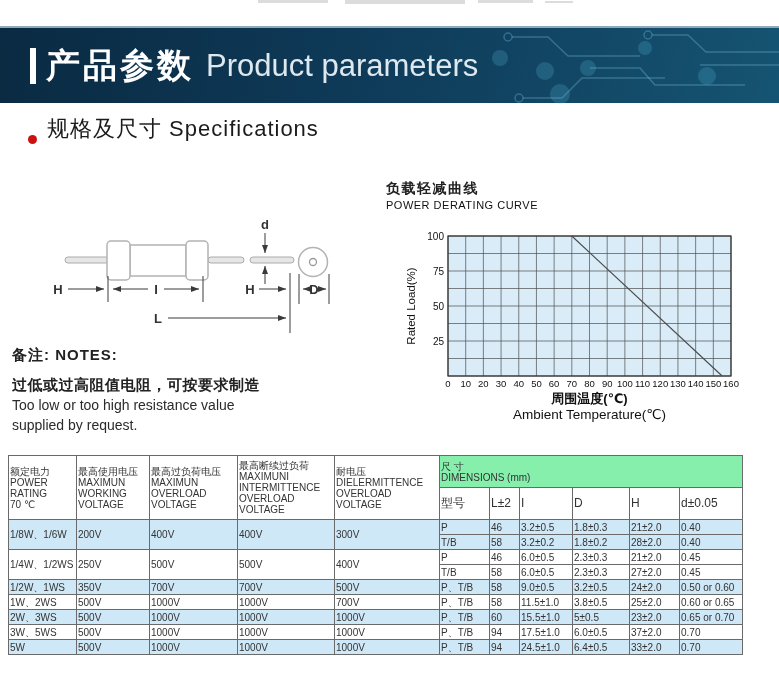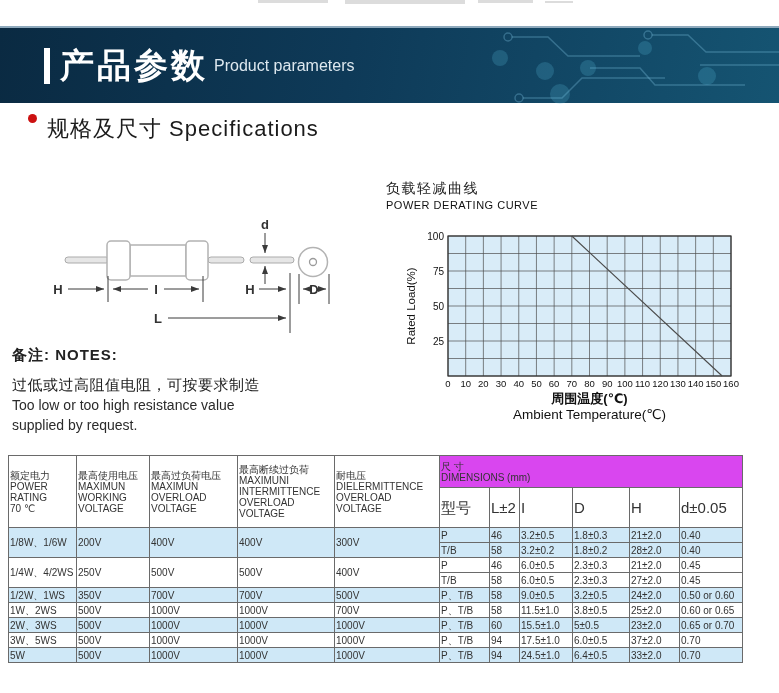--- a/index.html
+++ b/index.html
@@ -4,49 +4,49 @@
 <style>
   *{margin:0;padding:0;box-sizing:border-box}
   html,body{background:#ffffff}
   body{font-family:"Liberation Sans","DejaVu Sans",sans-serif}
   .page{position:relative;width:779px;height:693px;background:#fff;overflow:hidden}
 
   .top-mark{position:absolute;background:#dcdcdc}
 
   .banner{position:absolute;left:0;top:26px;width:779px;height:77px;
     background:linear-gradient(100deg,#0a2a42 0%,#0e3a58 45%,#155472 100%);
-    border-top:2px solid #8ea9bc;display:flex;align-items:center;padding-left:44px}
+    border-top:2px solid #8ea9bc;display:flex;align-items:center;padding-left:30px}
   .banner .circuit{position:absolute;left:0;top:0}
   .accent-bar{width:6px;height:36px;background:#ffffff;margin-right:10px;position:relative;z-index:2}
   .banner .zh{font-size:34px;font-weight:bold;color:#ffffff;letter-spacing:3px;position:relative;z-index:2}
-  .banner .en{font-size:16px;color:#dde8ef;margin-left:6px;position:relative;z-index:2}
-
-  .section-title{position:absolute;left:28px;top:114px;display:flex;align-items:flex-start;
+  .banner .en{font-size:31px;color:#dde8ef;margin-left:12px;position:relative;z-index:2}
+
+  .section-title{position:absolute;left:28px;top:114px;display:flex;align-items:flex-end;
     font-size:22px;color:#1b1b1b;letter-spacing:1px}
   .bullet{width:9px;height:9px;border-radius:50%;background:#cc1111;margin-right:10px;flex:0 0 auto}
 
   #diagram{position:absolute;left:28px;top:216px}
   #diagram text{font-size:13px;font-weight:bold;fill:#333;font-family:"Liberation Sans","DejaVu Sans",sans-serif}
 
-  .chart-title-zh{position:absolute;left:386px;top:180px;font-size:14px;font-weight:normal;color:#222;letter-spacing:1.5px}
+  .chart-title-zh{position:absolute;left:386px;top:180px;font-size:14px;font-weight:bold;color:#222;letter-spacing:1.5px}
   .chart-title-en{position:absolute;left:386px;top:199px;font-size:11px;color:#111;letter-spacing:.5px}
   #chart{position:absolute;left:385px;top:224px}
   #chart text{font-family:"Liberation Sans","DejaVu Sans",sans-serif}
 
   .notes{position:absolute;left:12px;top:346px;color:#222}
   .notes .heading{font-size:15px;font-weight:bold;letter-spacing:1px}
-  .notes .zh{font-size:15px;font-weight:normal;margin-top:11px;letter-spacing:.5px}
+  .notes .zh{font-size:15px;font-weight:bold;margin-top:11px;letter-spacing:.5px}
   .notes .en{font-size:14px;line-height:20px;color:#2a2a2a}
 
   table.spec{position:absolute;left:8px;top:455px;width:734px;border-collapse:collapse;
     table-layout:fixed;font-size:10px;color:#333;text-align:left;background:#fff}
   table.spec th,table.spec td{border:1px solid #6a6a6a;padding:1px;font-weight:normal;line-height:11px;overflow:hidden}
   table.spec thead tr.r1 th{height:32px}
-  table.spec thead tr.r2 th{height:40px;font-size:15px}
-  table.spec th.dims-top{background:#d946ef}
+  table.spec thead tr.r2 th{height:32px;font-size:12px}
+  table.spec th.dims-top{background:#86efac}
   table.spec tbody td{height:15px}
   table.spec tr.shaded td{background:#cfe8f7}
 </style>
 </head>
 <body>
 
 <div class="page">
 
   <div class="top-mark" style="left:258px;top:0;width:70px;height:3px"></div>
   <div class="top-mark" style="left:345px;top:0;width:120px;height:4px"></div>
@@ -273,21 +273,21 @@
         </tr>
         <tr class="shaded">
           <td>T/B</td>
           <td>58</td>
           <td>3.2±0.2</td>
           <td>1.8±0.2</td>
           <td>28±2.0</td>
           <td>0.40</td>
         </tr>
         <tr>
-          <td rowspan="2">1/4W、4/2WS</td>
+          <td rowspan="2">1/4W、1/2WS</td>
           <td rowspan="2">250V</td>
           <td rowspan="2">500V</td>
           <td rowspan="2">500V</td>
           <td rowspan="2">400V</td>
           <td>P</td>
           <td>46</td>
           <td>6.0±0.5</td>
           <td>2.3±0.3</td>
           <td>21±2.0</td>
           <td>0.45</td>

